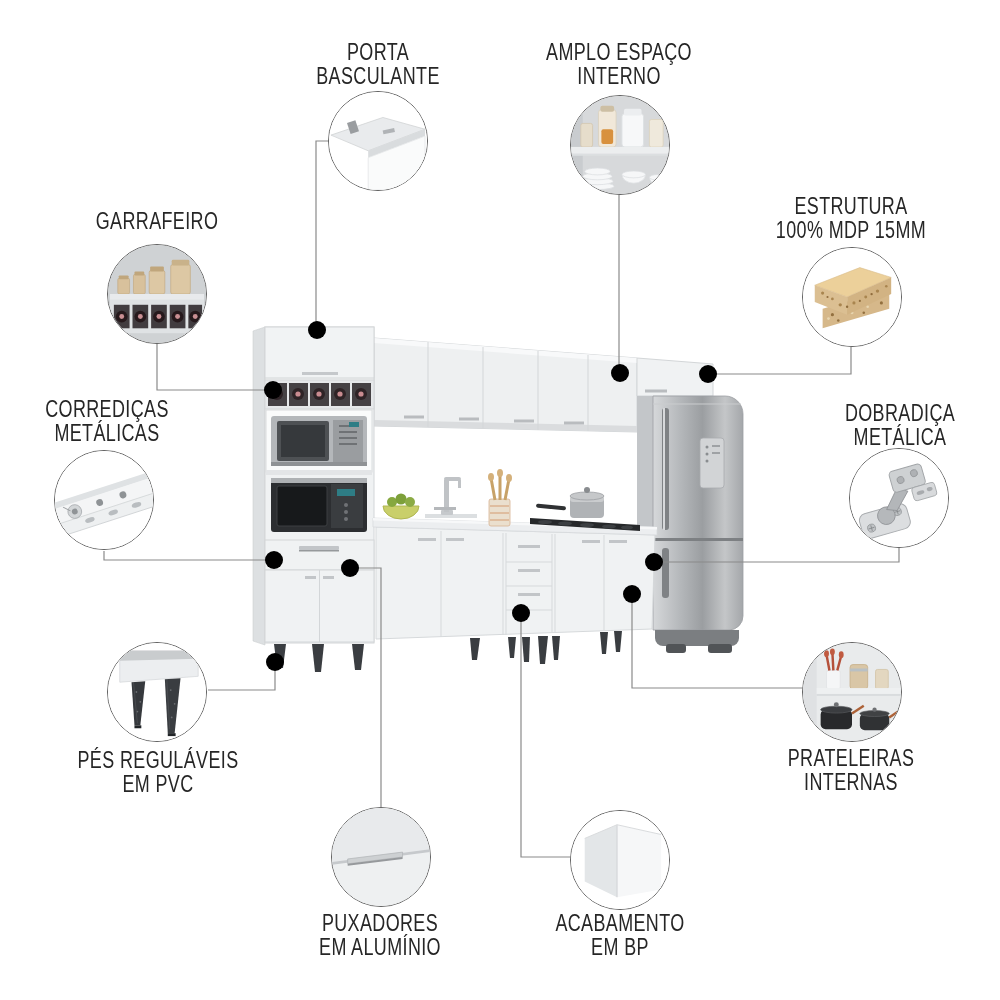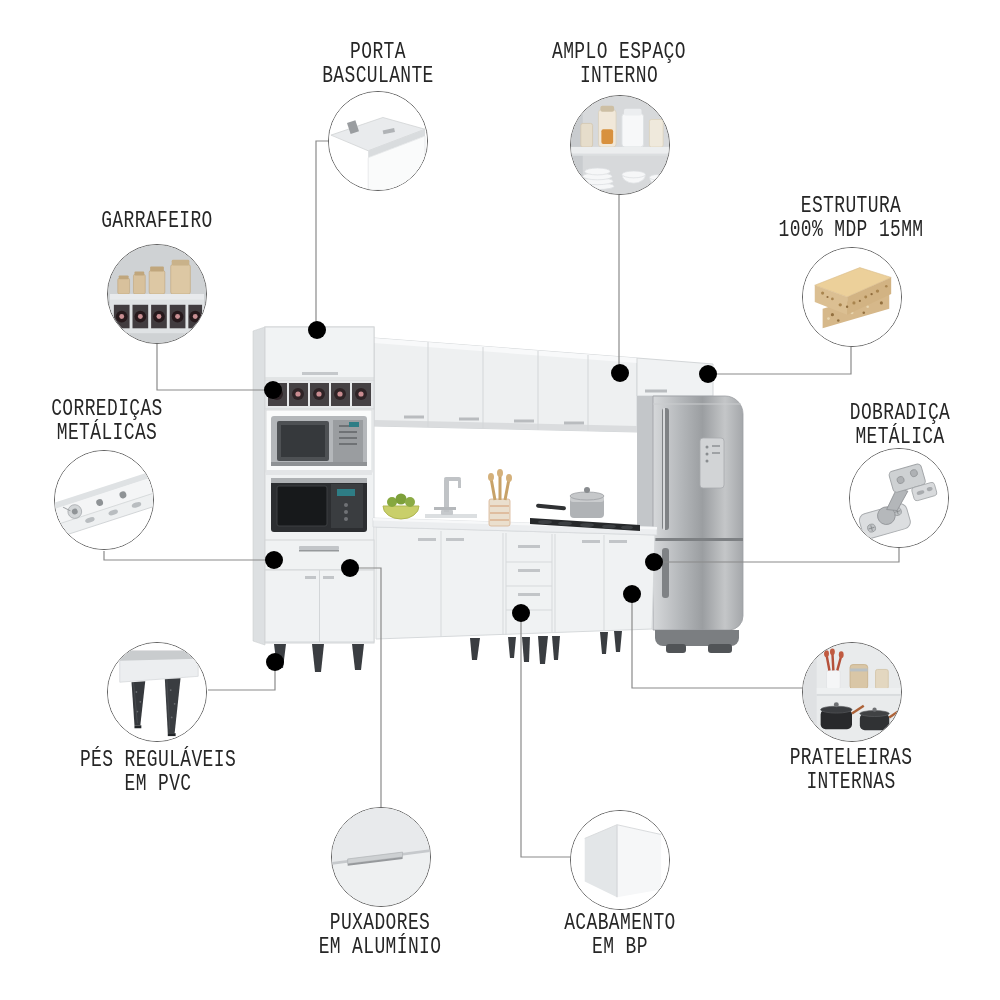--- a/index.html
+++ b/index.html
@@ -1,17 +1,17 @@
 <!DOCTYPE html>
 <html><head>
 <meta charset="utf-8">
 <style>
   html,body{margin:0;padding:0;background:#fff;}
   .canvas{position:relative;width:1000px;height:1000px;background:#fff;overflow:hidden;
-          font-family:Liberation Mono, monospace;}
+          font-family:Liberation Sans, sans-serif;}
   .layer{position:absolute;left:0;top:0;}
   .lbl{position:absolute;transform:translateX(-50%) scaleX(.78);text-align:center;
        white-space:nowrap;font-size:23px;line-height:24px;color:#262626;
        letter-spacing:.5px;font-weight:400;}
   .ln{display:block;}
   .circ{position:absolute;width:100px;height:100px;border-radius:50%;
         border:1px solid #606060;overflow:hidden;background:#fff;box-sizing:border-box;}
   .circ svg{display:block;width:100%;height:100%;}
 </style>
 </head>

